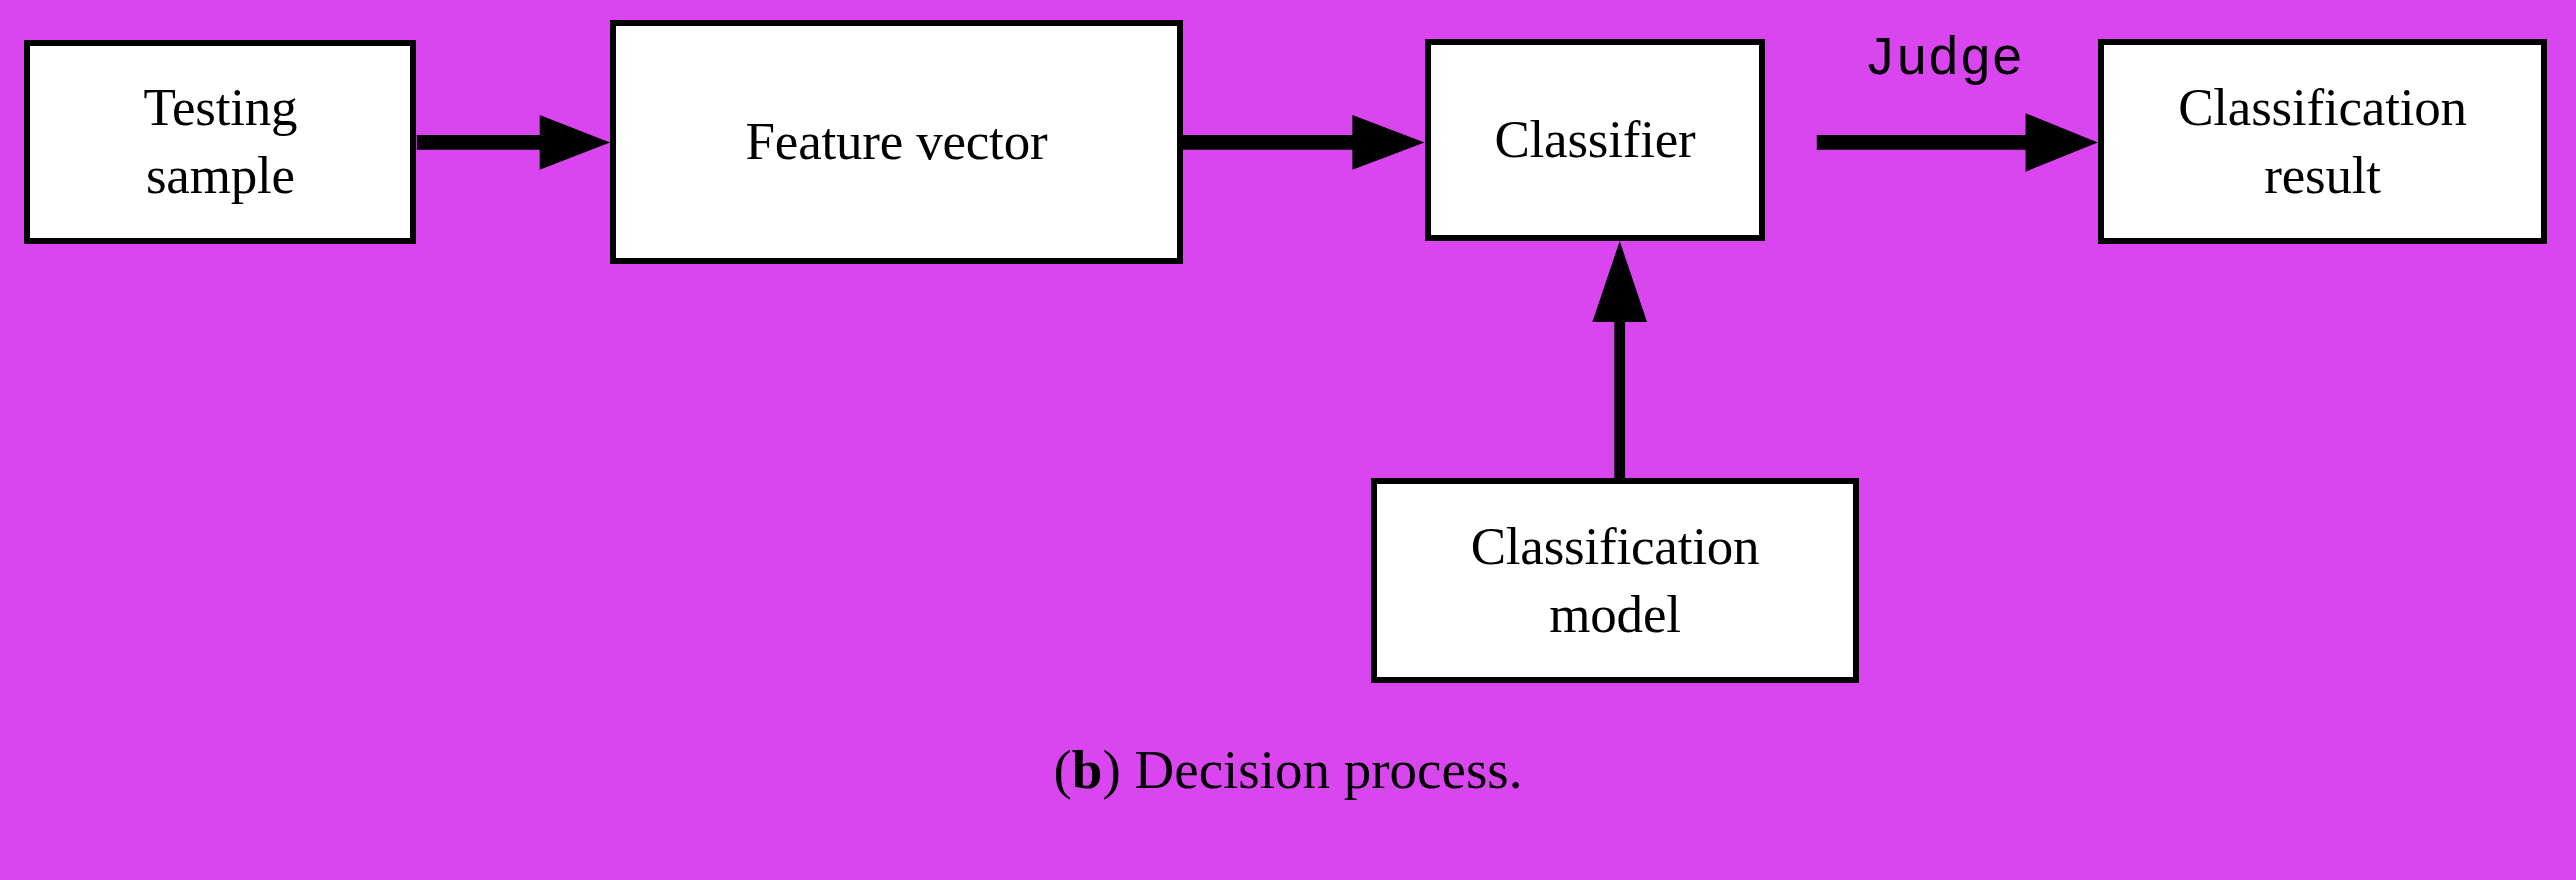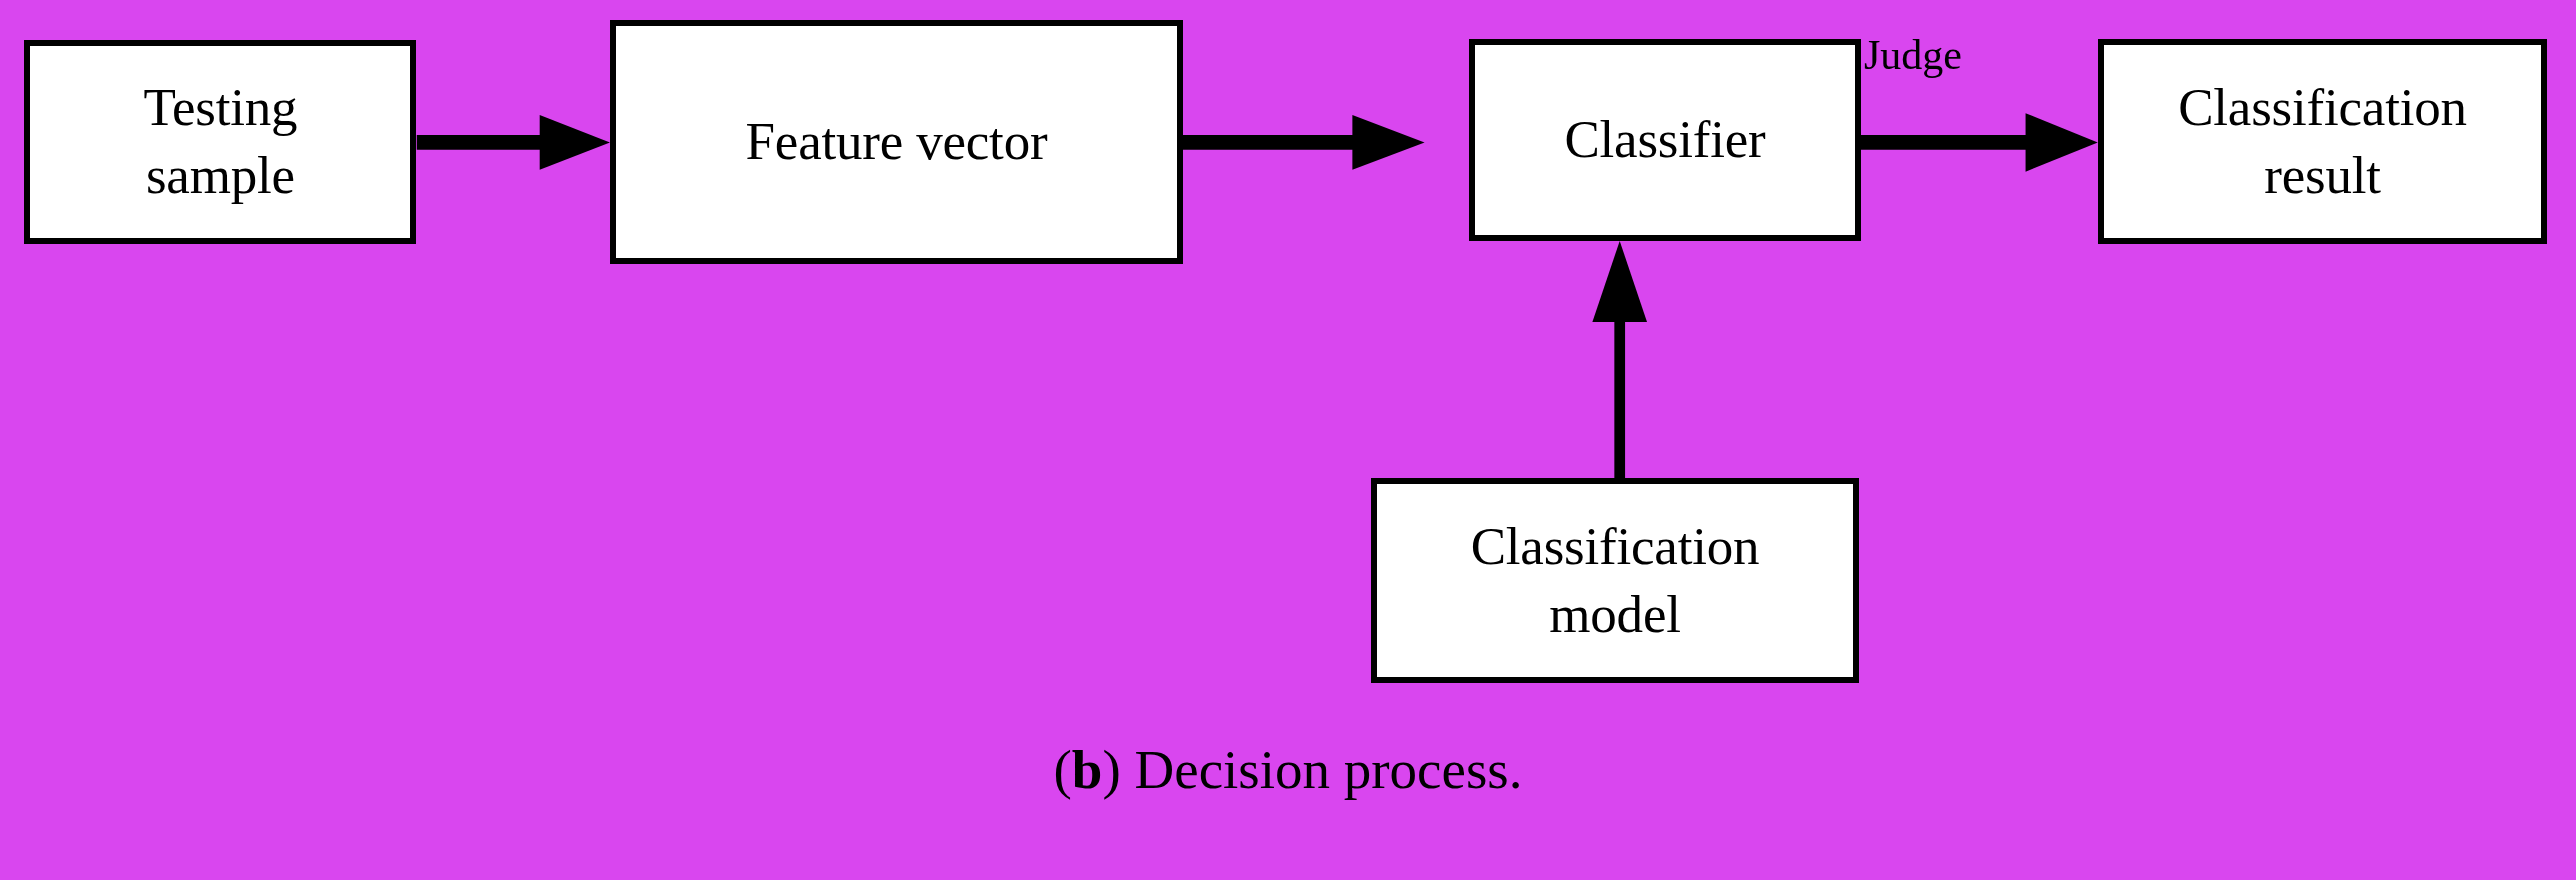--- a/index.html
+++ b/index.html
@@ -40,22 +40,22 @@
     position: absolute;
     left: 0;
     top: 0;
     width: 2576px;
     height: 880px;
     overflow: visible;
     pointer-events: none;
   }
   .edge-label {
     position: absolute;
-    font-family: Liberation Serif, serif;
-    font-size: 42px;
+    font-family: Liberation Mono, monospace;
+    font-size: 53px;
     line-height: 1;
     color: #000000;
     white-space: nowrap;
   }
   #figure-caption {
     position: absolute;
     left: 0;
     top: 742px;
     width: 2576px;
     text-align: center;
@@ -97,21 +97,21 @@
       <line x1="1660" y1="490" x2="1660" y2="322" stroke="#000000" stroke-width="11"></line>
       <polygon points="1632,330 1660,247 1688,330" fill="#000000"></polygon>
     </g>
   </svg>
 
   <div class="node" id="node-testing-sample" style="left:24.4px; top:40px; width:392px; height:204px;">Testing
 sample</div>
 
   <div class="node" id="node-feature-vector" style="left:610px; top:19.5px; width:573px; height:244px;">Feature vector</div>
 
-  <div class="node" id="node-classifier" style="left:1425px; top:39px; width:392px; height:202px;margin-left:44px;">Classifier</div>
+  <div class="node" id="node-classifier" style="left:1425px; top:39px; width:340px; height:202px;">Classifier</div>
 
   <div class="node" id="node-classification-result" style="left:2098px; top:39px; width:449px; height:205px;">Classification
 result</div>
 
   <div class="node" id="node-classification-model" style="left:1371px; top:478px; width:488px; height:205px;">Classification
 model</div>
 
   <div class="edge-label" id="label-judge" style="left:1864px; top:34px;">Judge</div>
 
   <div id="figure-caption">

